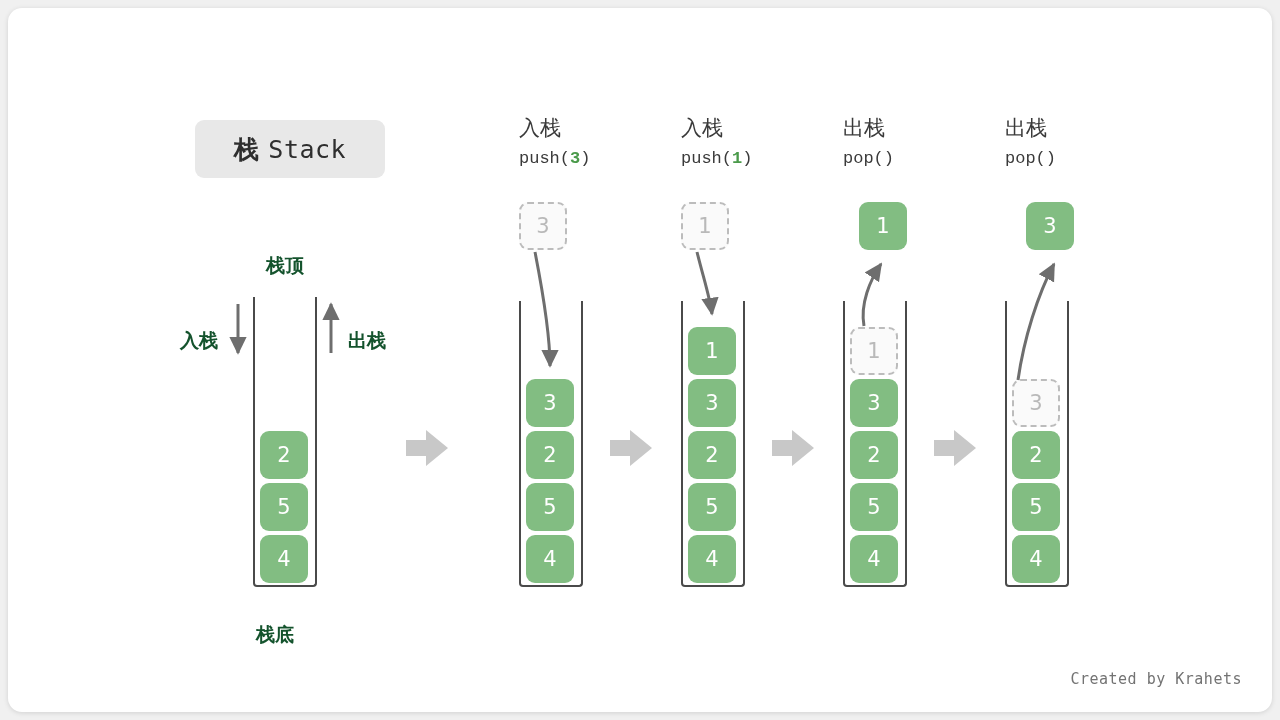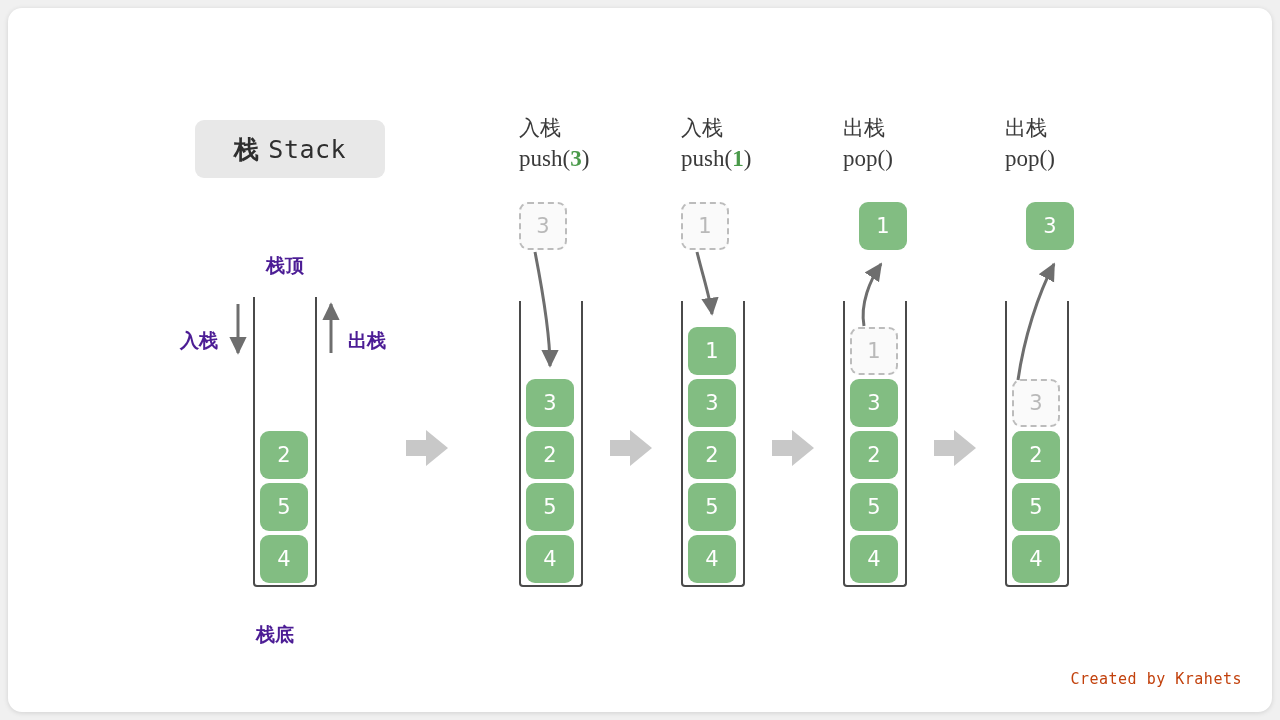--- a/index.html
+++ b/index.html
@@ -35,42 +35,42 @@
   .title-badge .mono {
     font-family: "DejaVu Sans Mono", monospace;
     font-weight: normal;
     margin-left: 9px;
     font-size: 25px;
   }
 
   
   .cn-label {
     position: absolute;
-    color: #4c1d95;
+    color: #14532d;
     font-size: 19px;
     font-weight: bold;
     white-space: nowrap;
   }
 
   
   .col-head {
     position: absolute;
     text-align: left;
     white-space: nowrap;
   }
   .col-head .cn {
     display: block;
     font-size: 21px;
     color: #3a3a3a;
     line-height: 30px;
   }
   .col-head .op {
     display: block;
-    font-family: Liberation Serif, serif;
-    font-size: 23px;
+    font-family: Liberation Mono, monospace;
+    font-size: 17px;
     color: #3a3a3a;
     line-height: 32px;
   }
   .col-head .op .arg { color: #4a9a4a; font-weight: bold; }
 
   
   .stack-box {
     position: absolute;
     border-left: 2px solid #4a4a4a;
     border-right: 2px solid #4a4a4a;
@@ -98,21 +98,21 @@
     border: 2px dashed #bcbcbc;
     color: #b9b9b9;
   }
 
   
   .footer {
     position: absolute;
     right: 30px; bottom: 24px;
     font-family: "DejaVu Sans Mono", monospace;
     font-size: 15px;
-    color: #c2410c;
+    color: #737373;
     letter-spacing: 0.5px;
   }
 
   svg.overlay {
     position: absolute; left: 0; top: 0;
     width: 1264px; height: 704px;
     pointer-events: none;
   }
 </style>
 </head>

